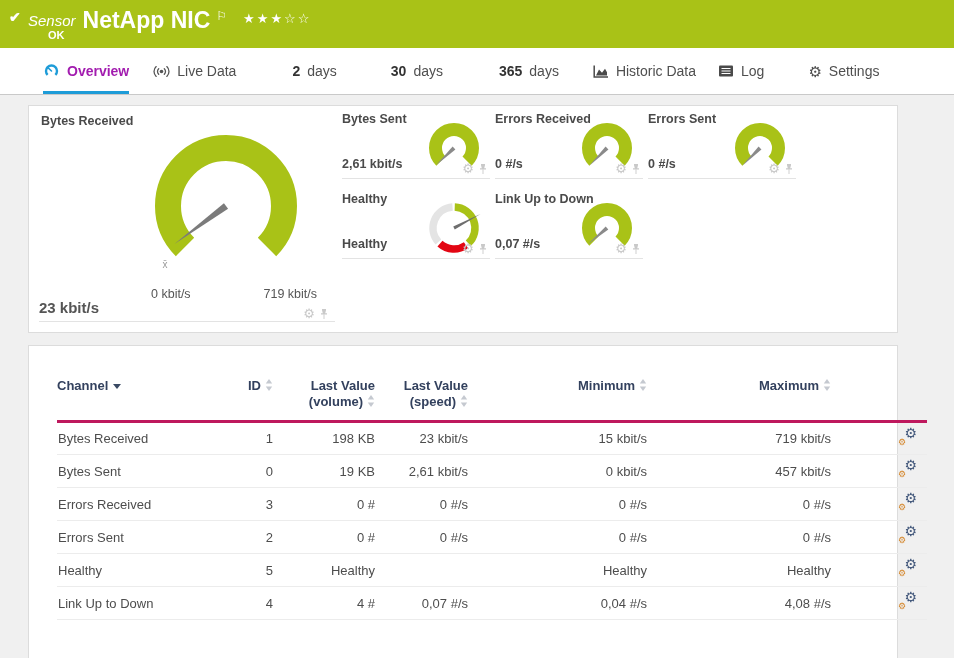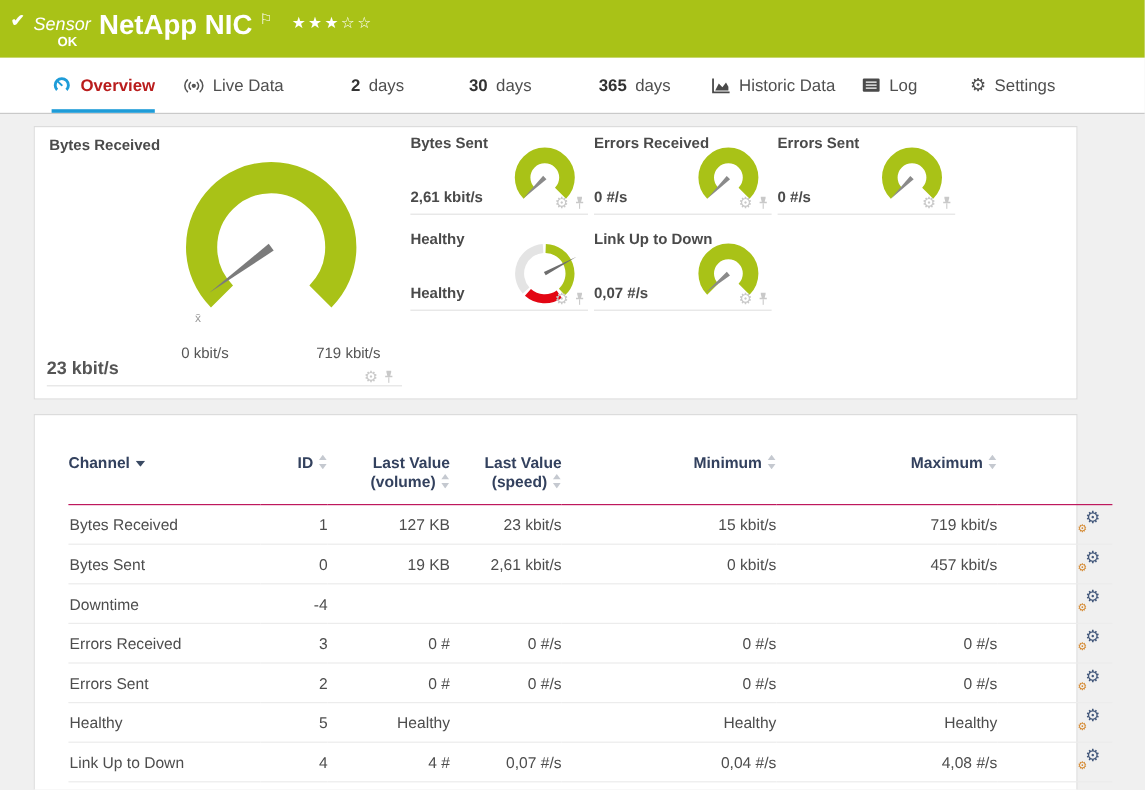--- a/index.html
+++ b/index.html
@@ -20,21 +20,21 @@
   .sensor-name { font-weight: bold; font-size: 23px; margin-left: 7px; }
   .flag-icon { font-size: 12px; margin-left: 6px; position: relative; top: -5px; }
   .priority-stars { font-size: 13px; letter-spacing: 2px; margin-left: 16px; position: relative; top: -2px; cursor: pointer; }
   .ok-status { position: absolute; left: 48px; top: 29px; font-size: 11px; font-weight: bold; }
   
   .tabs {
     height: 47px; background: #fff; border-bottom: 1px solid #c9c9c9;
     display: flex; align-items: stretch; font-size: 14px; color: #4f4f4f;
   }
   .tab { display: flex; align-items: center; gap: 7px; border-bottom: 3px solid transparent; padding-top: 3px; cursor: pointer; white-space: nowrap; }
-  .tab.active { color: #b91c1c; font-weight: bold; border-bottom-color: #1e9cd8; }
+  .tab.active { color: #a21caf; font-weight: bold; border-bottom-color: #1e9cd8; }
   .tab .num { font-weight: bold; color: #333; }
   .t1 { margin-left: 43px; } .t2 { margin-left: 24px; } .t3 { margin-left: 56px; }
   .t4 { margin-left: 54px; } .t5 { margin-left: 56px; justify-content: center; } .t6 { margin-left: 34px; }
   .t7 { margin-left: 22px; } .t8 { margin-left: 44px; }
   .gear-glyph { font-size: 15px; line-height: 1; }
   
   main { padding: 10px 0 0 28px; }
   .panel { background: #fff; border: 1px solid #dcdcdc; width: 870px; }
   .gauges-panel { height: 228px; display: flex; }
   
@@ -51,21 +51,21 @@
   .small-tiles { flex: 1; display: flex; flex-wrap: wrap; align-content: flex-start; row-gap: 7px; padding-top: 0; }
   .small-tile { position: relative; width: 148px; height: 73px; margin-left: 5px; border-bottom: 1px solid #e3e3e3; }
   .small-tile .tile-title { left: 0; top: 6px; }
   .small-gauge-svg { position: absolute; left: 84px; top: 14px; overflow: visible; }
   .status-gauge-svg { position: absolute; left: 81px; top: 11px; overflow: visible; }
   .small-value { position: absolute; left: 0; bottom: 7px; font-size: 12.5px; font-weight: bold; color: #4a4a4a; }
   .small-tile .tile-icons { position: absolute; right: 2px; bottom: 3px; }
   
   .table-panel { margin-top: 12px; height: 330px; padding: 32px 28px 0 28px; }
   table { border-collapse: collapse; width: 870px; table-layout: fixed; }
-  th { font-size: 13px; font-weight: bold; color: #33415e; vertical-align: top; text-align: right; padding-bottom: 10px; border-bottom: 1px solid #be185d; line-height: 16px; cursor: pointer; }
+  th { font-size: 13px; font-weight: bold; color: #33415e; vertical-align: top; text-align: right; padding-bottom: 10px; border-bottom: 3px solid #be185d; line-height: 16px; cursor: pointer; }
   th.h-left { text-align: left; }
   td { height: 33px; border-bottom: 1px solid #ececec; font-size: 13px; color: #4d4d4d; }
   td.num { text-align: right; }
   td.c-name { padding-left: 1px; }
   td.act { text-align: right; padding-right: 10px; }
   .sort-svg { margin-left: 4px; vertical-align: -1px; }
   .caret-svg { margin-left: 5px; vertical-align: 1px; }
   
   .chgear { position: relative; display: inline-block; width: 19px; height: 17px; cursor: pointer; }
   .g-big { position: absolute; right: 0; top: -3px; font-size: 14px; color: #44597c; line-height: 1; }
@@ -291,45 +291,36 @@
               </svg>
           </th>
           <th></th>
         </tr>
       </thead>
       <tbody id="table-body">
 
         <tr>
           <td class="c-name">Bytes Received</td>
           <td class="num">1</td>
-          <td class="num">127 KB</td>
+          <td class="num">198 KB</td>
           <td class="num">23 kbit/s</td>
           <td class="num">15 kbit/s</td>
           <td class="num">719 kbit/s</td>
           <td class="act"><span class="chgear"><span class="g-big">⚙</span><span class="g-small">⚙</span></span></td>
         </tr>
         <tr>
           <td class="c-name">Bytes Sent</td>
           <td class="num">0</td>
           <td class="num">19 KB</td>
           <td class="num">2,61 kbit/s</td>
           <td class="num">0 kbit/s</td>
           <td class="num">457 kbit/s</td>
           <td class="act"><span class="chgear"><span class="g-big">⚙</span><span class="g-small">⚙</span></span></td>
         </tr>
         <tr>
-          <td class="c-name">Downtime</td>
-          <td class="num">-4</td>
-          <td class="num"></td>
-          <td class="num"></td>
-          <td class="num"></td>
-          <td class="num"></td>
-          <td class="act"><span class="chgear"><span class="g-big">⚙</span><span class="g-small">⚙</span></span></td>
-        </tr>
-        <tr>
           <td class="c-name">Errors Received</td>
           <td class="num">3</td>
           <td class="num">0 #</td>
           <td class="num">0 #/s</td>
           <td class="num">0 #/s</td>
           <td class="num">0 #/s</td>
           <td class="act"><span class="chgear"><span class="g-big">⚙</span><span class="g-small">⚙</span></span></td>
         </tr>
         <tr>
           <td class="c-name">Errors Sent</td>

